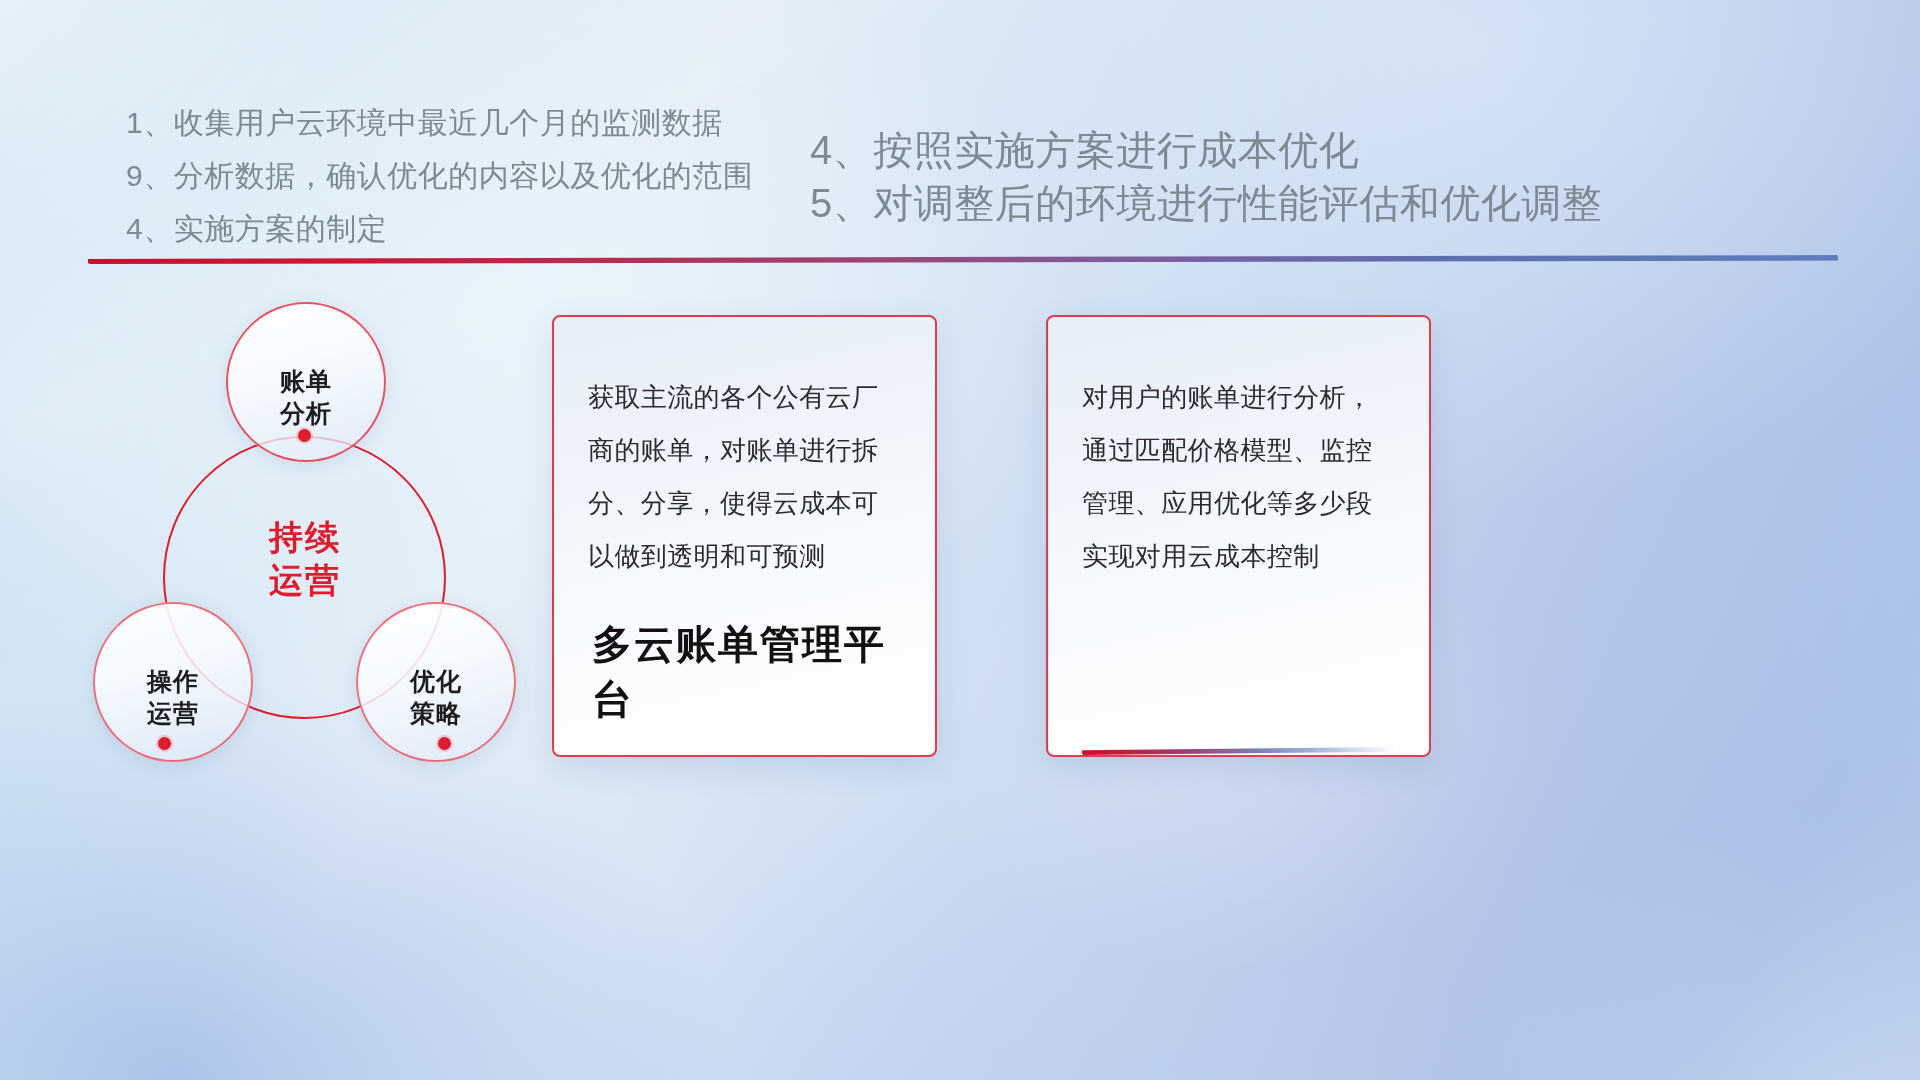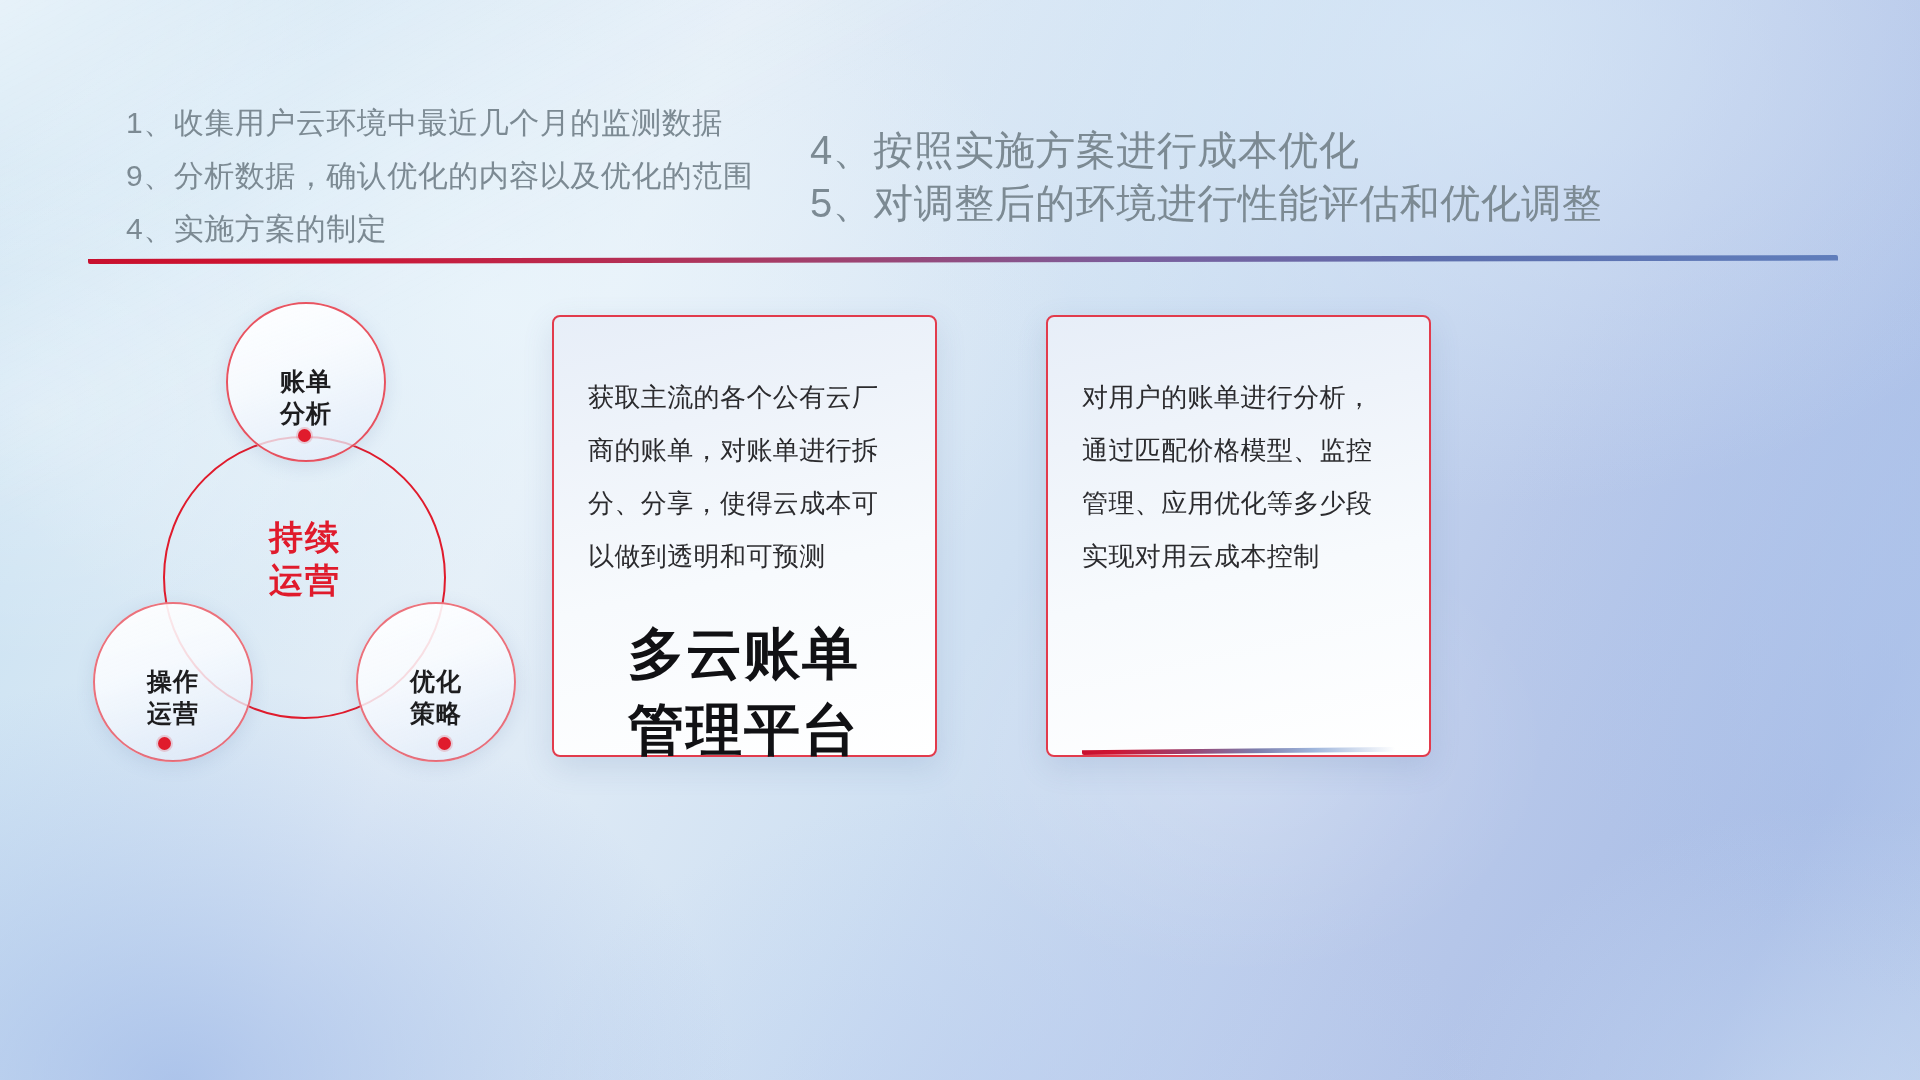--- a/index.html
+++ b/index.html
@@ -88,23 +88,22 @@
   #card-1{left:552px;}
   #card-2{left:1046px;}
   .card .body{font-size:26px;line-height:53px;color:#2b2b2e;letter-spacing:.4px;}
   .card .rule{
     margin-top:auto;height:8px;width:100%;
     background:linear-gradient(90deg,#c8102e 0%,#cf1533 10%,#9b4270 34%,#7d7fae 56%,#9fb6dc 74%,rgba(220,232,245,0) 100%);
     clip-path:polygon(0 40%,100% 0,100% 58%,0 100%);
     border-radius:2px;
   }
   .card .title{
-    font-size:56px;font-weight:800;color:#111114;letter-spacing:2px;
+    font-size:40px;font-weight:800;color:#111114;letter-spacing:2px;
     padding:34px 0 46px 4px;
-    margin-left:36px;
   }
 </style>
 </head>
 <body>
 
 <div id="bg">
   <div class="bglayer b1"></div>
   <div class="bglayer b2"></div>
   <div class="bglayer b3"></div>
   <div class="diag"></div>

